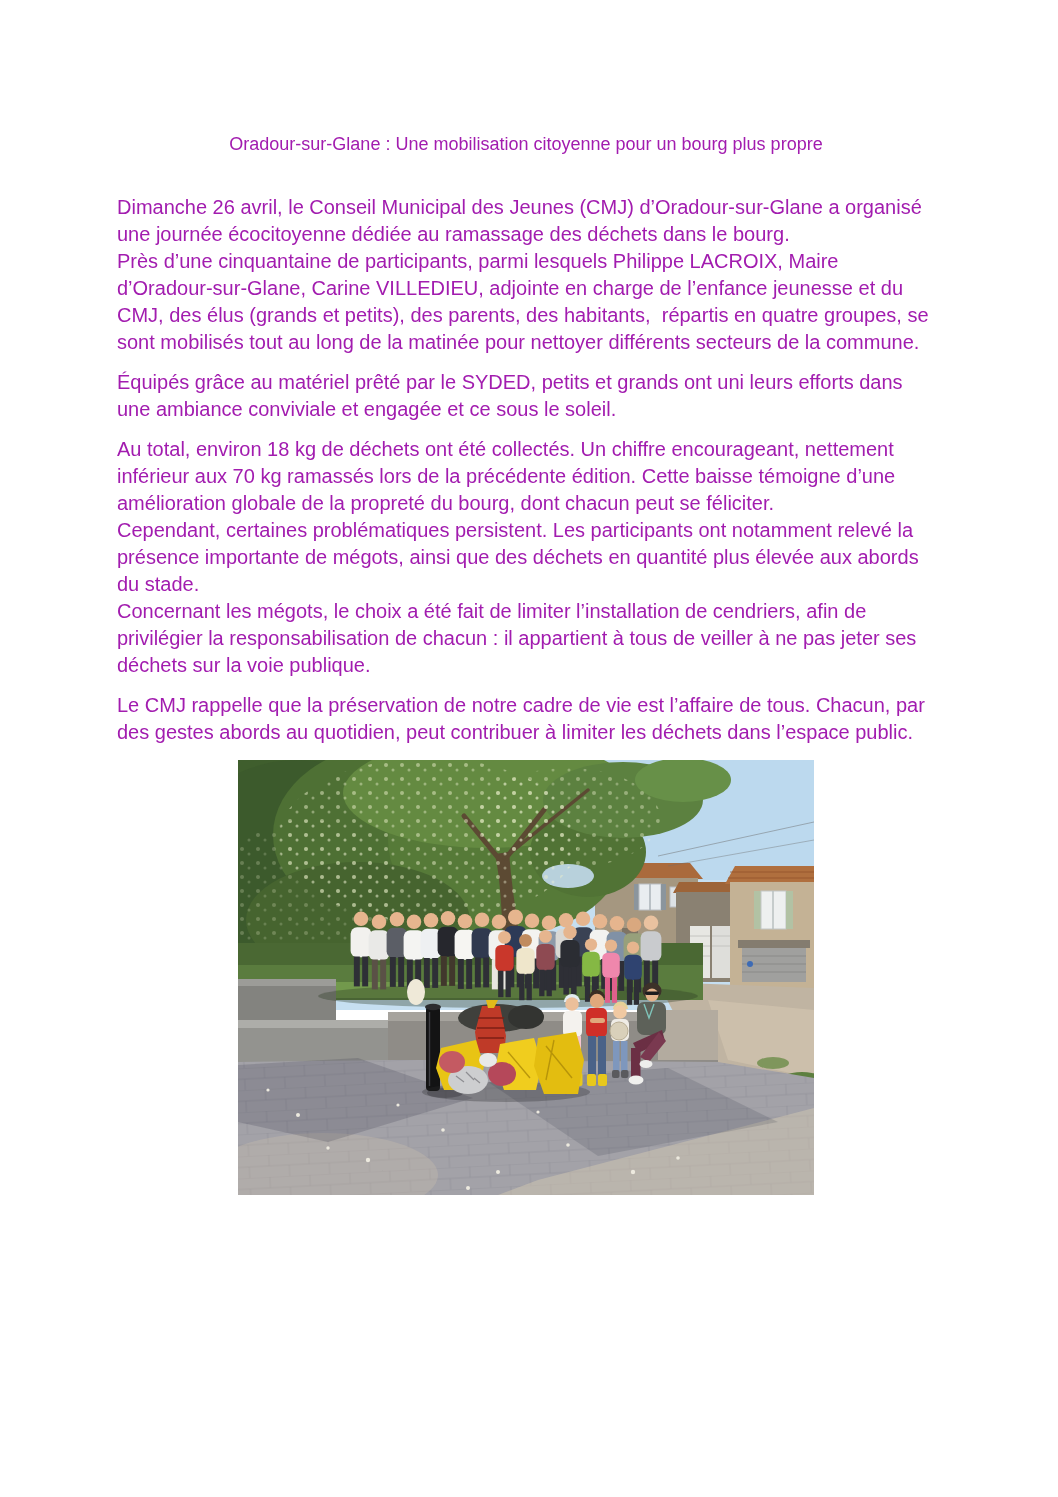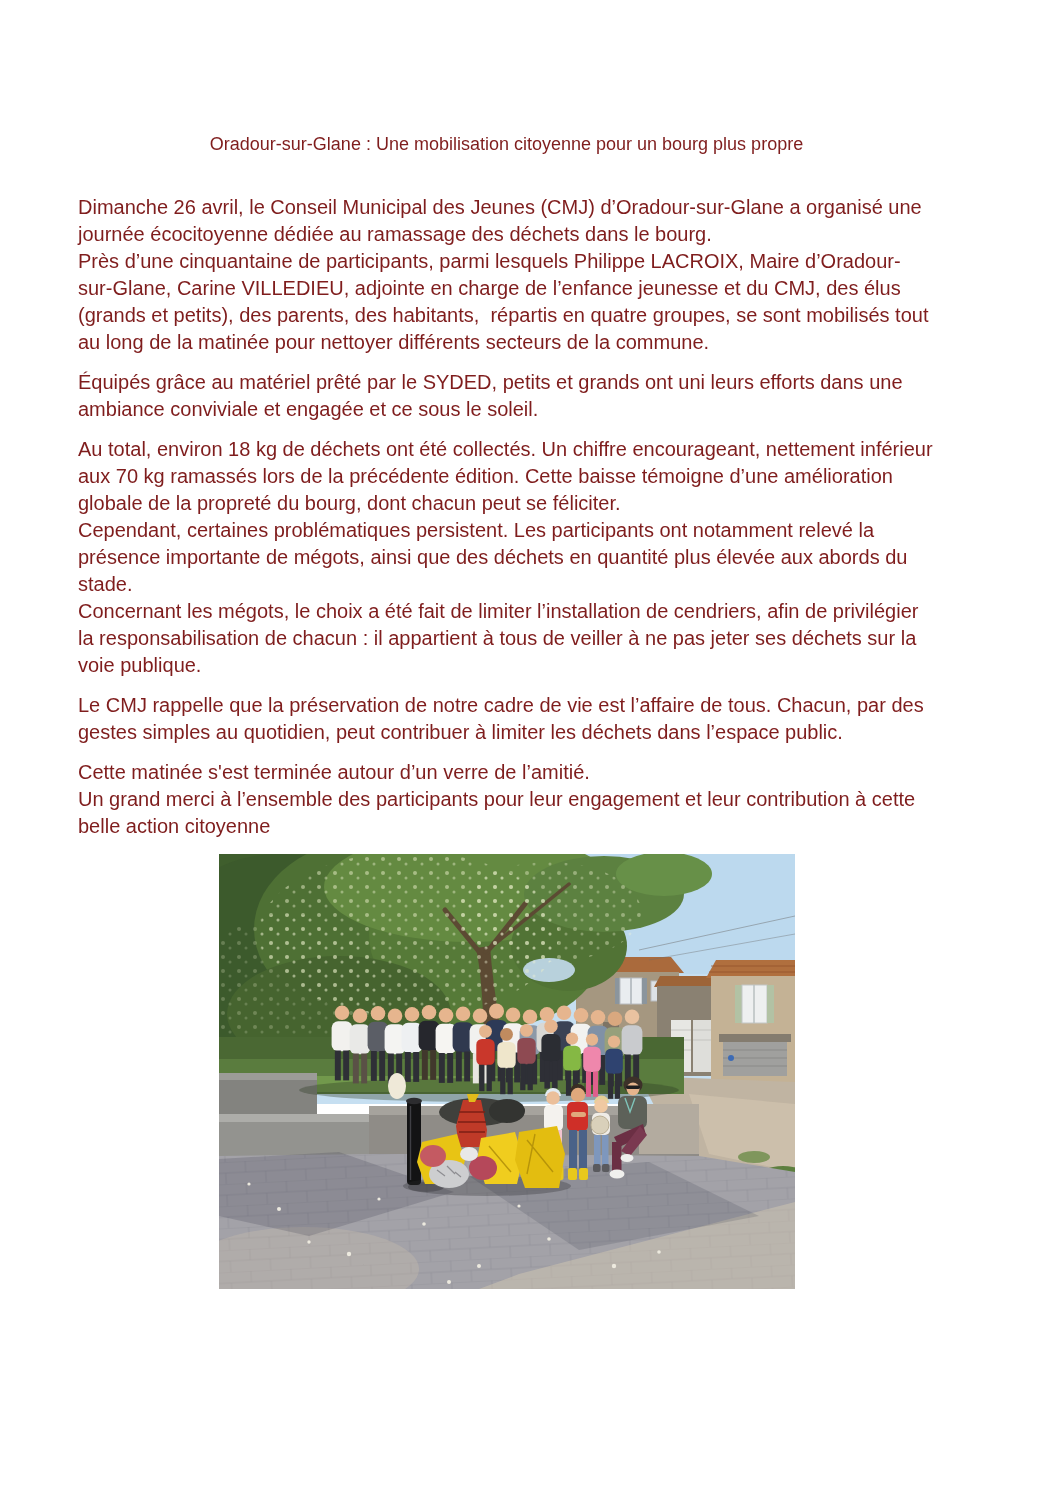--- a/index.html
+++ b/index.html
@@ -1,21 +1,21 @@
 <!DOCTYPE html>
 <html lang="fr"><head>
 <meta charset="utf-8">
 <style>
   html,body{margin:0;padding:0;background:#ffffff;}
   .page{
     width:1058px;height:1497px;
-    background:#ffffff;color:#7f1d1d;
+    background:#ffffff;color:#a21caf;
     font-family:"Liberation Sans",sans-serif;
     box-sizing:border-box;
-    padding:131px 123px 0 78px;
+    padding:131px 123px 0 117px;
     position:relative;overflow:hidden;
   }
   .title{
     font-size:18px;font-weight:400;line-height:27px;
     text-align:center;margin:0 0 36px 0;
   }
   .para{
     font-size:20px;line-height:27px;
     margin:0 0 13px 0;
     white-space:pre-wrap;
@@ -33,23 +33,21 @@
 <div class="page">
 
   <p class="title"><span>Oradour-sur-Glane : Une mobilisation citoyenne pour un bourg plus propre</span></p>
 
   <p class="para">Dimanche 26 avril, le Conseil Municipal des Jeunes (CMJ) d’Oradour-sur-Glane a organisé une journée écocitoyenne dédiée au ramassage des déchets dans le bourg.
 Près d’une cinquantaine de participants, parmi lesquels Philippe LACROIX, Maire d’Oradour-sur-Glane, Carine VILLEDIEU, adjointe en charge de l’enfance jeunesse et du CMJ, des élus (grands et petits), des parents, des habitants,  répartis en quatre groupes, se sont mobilisés tout au long de la matinée pour nettoyer différents secteurs de la commune.</p>
   <p class="para">Équipés grâce au matériel prêté par le SYDED, petits et grands ont uni leurs efforts dans une ambiance conviviale et engagée et ce sous le soleil.</p>
   <p class="para space-before">Au total, environ 18 kg de déchets ont été collectés. Un chiffre encourageant, nettement inférieur aux 70 kg ramassés lors de la précédente édition. Cette baisse témoigne d’une amélioration globale de la propreté du bourg, dont chacun peut se féliciter.
 Cependant, certaines problématiques persistent. Les participants ont notamment relevé la présence importante de mégots, ainsi que des déchets en quantité plus élevée aux abords du stade.
 Concernant les mégots, le choix a été fait de limiter l’installation de cendriers, afin de privilégier la responsabilisation de chacun : il appartient à tous de veiller à ne pas jeter ses déchets sur la voie publique.</p>
-  <p class="para space-before">Le CMJ rappelle que la préservation de notre cadre de vie est l’affaire de tous. Chacun, par des gestes simples au quotidien, peut contribuer à limiter les déchets dans l’espace public.</p>
-  <p class="para">Cette matinée s'est terminée autour d’un verre de l’amitié.
-Un grand merci à l’ensemble des participants pour leur engagement et leur contribution à cette belle action citoyenne</p>
+  <p class="para space-before">Le CMJ rappelle que la préservation de notre cadre de vie est l’affaire de tous. Chacun, par des gestes abords au quotidien, peut contribuer à limiter les déchets dans l’espace public.</p>
 
   <div class="photo-wrap">
     <svg viewBox="0 0 576 435" xmlns="http://www.w3.org/2000/svg" role="img">
       <defs>
         <pattern id="bloom" width="16" height="14" patternUnits="userSpaceOnUse">
           <circle cx="4" cy="5" r="2" fill="#e9edca" opacity="0.5"></circle>
           <circle cx="11" cy="10" r="1.5" fill="#f3f5d8" opacity="0.4"></circle>
         </pattern>
         <pattern id="pave" width="40" height="22" patternUnits="userSpaceOnUse" patternTransform="rotate(-3)">
           <path d="M0 0H40 M0 11H40 M10 0V11 M30 11V22" stroke="#8b8a92" stroke-width="1" opacity="0.5" fill="none"></path>

